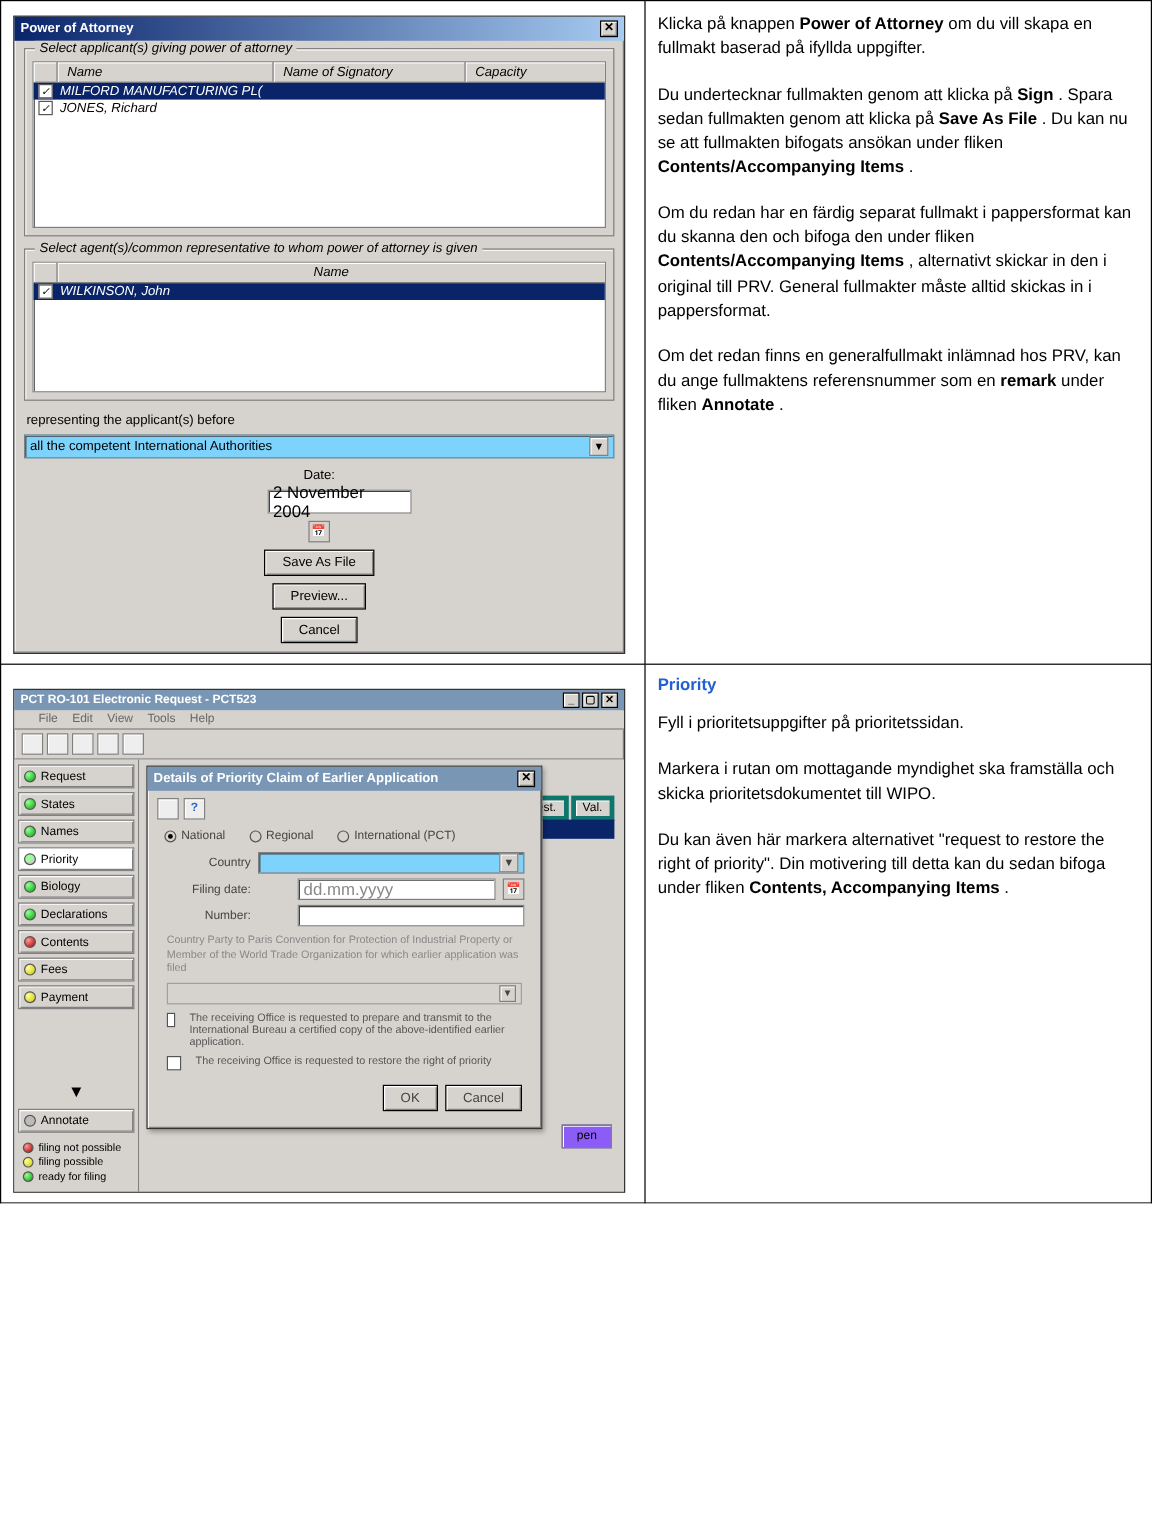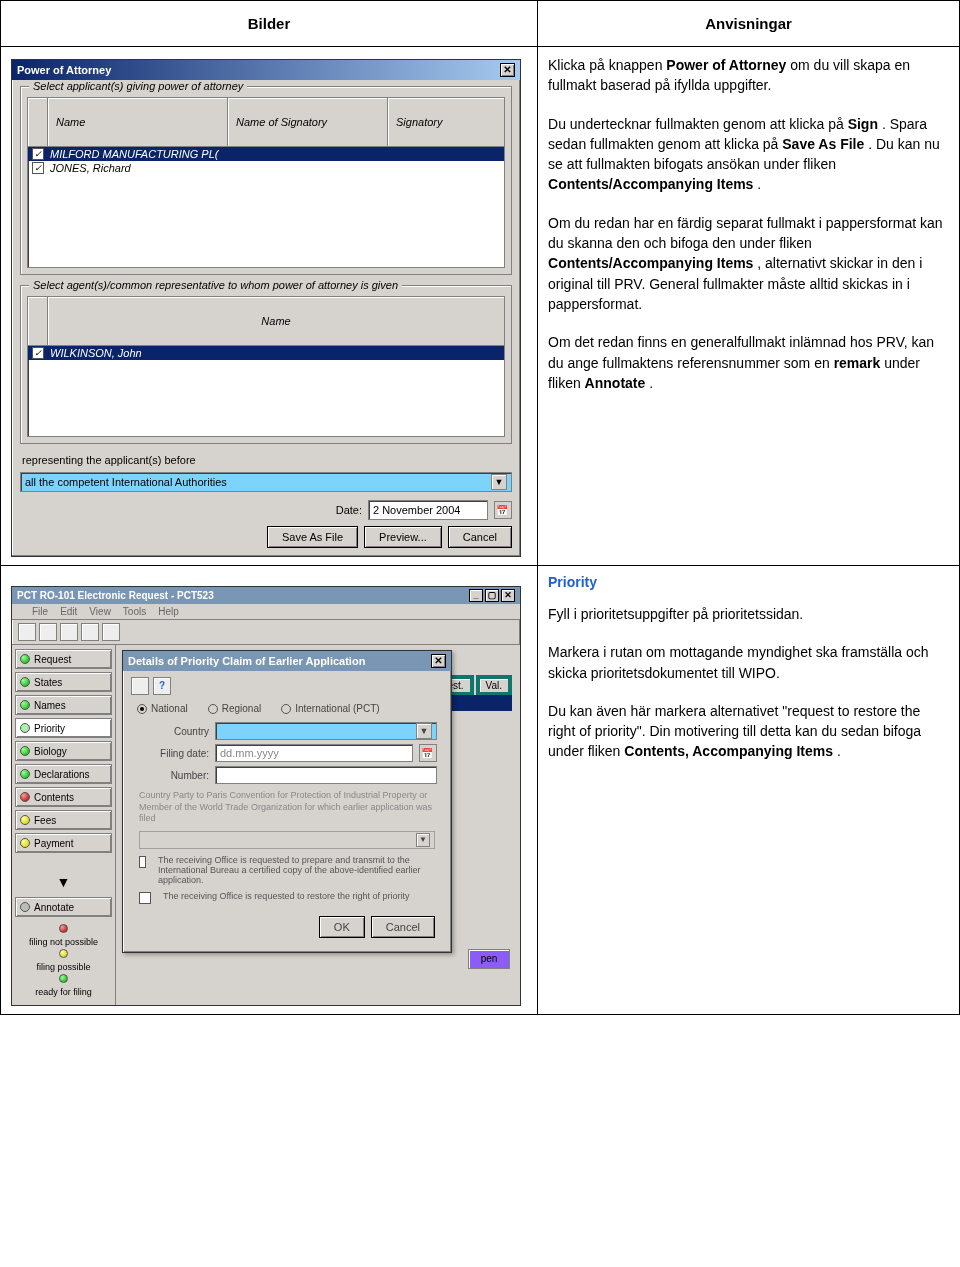--- a/index.html
+++ b/index.html
@@ -32,38 +32,38 @@
     box-shadow: inset 1px 1px #fff, inset -1px -1px #808080;
   }
   .poa-body { padding: 6px 8px 8px; }
   .group {
     border: 1px solid #808080; box-shadow: inset 1px 1px #fff; padding: 10px 6px 6px;
     margin-bottom: 10px; position: relative; font-style: italic;
   }
   .group > .legend { position: absolute; top: -7px; left: 8px; background: #d6d3ce; padding: 0 4px; font-size: 11px; }
   .tbl-frame { border: 1px solid #808080; box-shadow: inset 1px 1px #404040; background: #fff; }
   .tbl-head { display: flex; background: #d6d3ce; border-bottom: 1px solid #808080; }
-  .tbl-head > div { padding: 18px 8px; font-size: 11px; border-right: 1px solid #808080; box-shadow: inset 1px 1px #fff; }
+  .tbl-head > div { padding: 2px 8px; font-size: 11px; border-right: 1px solid #808080; box-shadow: inset 1px 1px #fff; }
   .tbl-head > div:last-child { border-right: none; }
   .tbl-rows { min-height: 120px; }
   .tbl-row { display: flex; align-items: center; padding: 1px 4px; font-size: 11px; }
   .tbl-row.sel { background: #0a246a; color: #fff; }
   .chk { width: 12px; height: 12px; border: 1px solid #555; background: #fff; margin-right: 6px; display: inline-flex; align-items: center; justify-content: center; font-size: 9px; color: #000; }
   .c-name1 { width: 180px; }
   .c-sig { width: 160px; }
   .c-cap { flex: 1; }
   .label-line { font-size: 11px; margin: 6px 2px; }
   .drop {
     background: #7dd3fc; border: 1px solid #808080; box-shadow: inset 1px 1px #404040;
     height: 20px; display: flex; align-items: center; justify-content: space-between; padding: 0 4px;
     font-size: 11px;
   }
   .drop .arrow { width: 16px; height: 16px; background: #d6d3ce; border: 1px solid #808080; box-shadow: inset 1px 1px #fff; text-align: center; font-size: 9px; line-height: 14px; }
-  .row-end { display: flex; justify-content: flex-end; align-items: center; gap: 6px; margin-top: 8px; }
-  .txtin { background: #fff; border: 1px solid #808080; box-shadow: inset 1px 1px #404040; height: 20px; padding: 0 4px; font-size: 11px; display: flex; align-items: center; }
+  .row-end { display: flex; justify-content: flex-end; align-items: center; gap: 6px; margin-top: 8px; flex-direction: column; }
+  .txtin { background: #fff; border: 1px solid #808080; box-shadow: inset 1px 1px #404040; height: 20px; padding: 0 4px; font-size: 14px; display: flex; align-items: center; margin-left: 33px; }
   .btn95 {
     background: #d6d3ce; border: 1px solid #000; box-shadow: inset 1px 1px #fff, inset -1px -1px #808080;
     height: 22px; padding: 0 14px; font-size: 11px; display: inline-flex; align-items: center;
   }
   .cal-icn { width: 18px; height: 18px; background: #d6d3ce; border: 1px solid #808080; display:inline-flex; align-items:center; justify-content:center; font-size:10px;}
 
   
   .pct-win { width: 510px; border: 1px solid #333; background: #d6d3ce; box-shadow: inset 1px 1px #fff, inset -1px -1px #808080; margin-top: 12px; position: relative;}
   .pct-title { background: #7a96b5; color: #fff; padding: 2px 5px; display:flex; justify-content:space-between; align-items:center; font-size:10px; font-weight:700;}
   .winctrls { display:flex; gap:2px;}
@@ -76,21 +76,21 @@
   .side-item { height: 20px; background:#d6d3ce; border:1px solid #808080; box-shadow: inset 1px 1px #fff, inset -1px -1px #808080; display:flex; align-items:center; gap:4px; padding:0 4px; font-size:10px;}
   .side-light { width:10px; height:10px; border-radius:50%; border:1px solid #555; flex-shrink:0;}
   .lg-green { background: radial-gradient(circle at 30% 30%, #9f9, #0a0);}
   .lg-half { background: radial-gradient(circle at 30% 30%, #9f9 50%, #ccc 50%);}
   .lg-red  { background: radial-gradient(circle at 30% 30%, #f99, #a00);}
   .lg-yellow { background: radial-gradient(circle at 30% 30%, #ff9, #cc0);}
   .lg-grey { background:#bbb;}
   .sidepanel .side-item.sel { background:#fff;}
   .sidepanel .arrowdn { margin-top:auto; margin-bottom:4px; text-align:center; font-size:14px;}
   .legend-list { padding:4px; font-size:9px; display:flex; flex-direction:column; gap:2px;}
-  .legend-list div { display:flex; align-items:center; gap:4px;flex-direction:column;}
+  .legend-list div { display:flex; align-items:center; gap:4px;}
   .legend-list .dot { width:9px; height:9px; border-radius:50%; border:1px solid #555;}
   .main-area { flex:1; position:relative; background:#d6d3ce;}
   
   .prio-cols { position:absolute; top:30px; right:8px; display:flex; gap:2px; font-size:10px;}
   .prio-cols span { background:#d6d3ce; border:4px solid #0f766e; box-shadow: inset 1px 1px #fff; padding:1px 6px;}
   .prio-selbar { position:absolute; top:50px; right:8px; width:60px; height:16px; background:#0a246a;}
   .prio-openbtn { position:absolute; bottom: 36px; right: 10px; width: 42px; height:20px; background:#8b5cf6; border:1px solid #808080; box-shadow: inset 1px 1px #fff; font-size:10px; text-align:center; line-height:18px;}
   .prio-dialog {
     position:absolute; top: 5px; left: 6px; width: 330px; background:#d6d3ce;
     border:1px solid #333; box-shadow: 2px 2px 4px rgba(0,0,0,.3), inset 1px 1px #fff, inset -1px -1px #808080;
@@ -113,41 +113,37 @@
   .sep-box .arrow { width:14px;height:14px;background:#d6d3ce;border:1px solid #808080;box-shadow:inset 1px 1px #fff;font-size:8px;text-align:center;line-height:12px;}
   .pd-btns { display:flex; justify-content:flex-end; gap:6px; padding:6px 8px;}
 </style>
 </head>
 <body>
 
 <div class="page">
 <table class="outer">
   <tbody>
 
-    <tr>
-      <td class="hdr col-left">Bilder</td>
-      <td class="hdr col-right">Anvisningar</td>
-    </tr>
 
     <tr>
       <td class="col-left">
         <div class="win95 poa-dlg">
           <div class="titlebar">
             <span>Power of Attorney</span>
             <span class="close-btn">✕</span>
           </div>
           <div class="poa-body">
             <div class="group">
               <span class="legend">Select applicant(s) giving power of attorney</span>
               <div class="tbl-frame">
                 <div class="tbl-head">
                   <div style="width:20px;"></div>
                   <div class="c-name1">Name</div>
                   <div class="c-sig">Name of Signatory</div>
-                  <div class="c-cap">Signatory</div>
+                  <div class="c-cap">Capacity</div>
                 </div>
                 <div class="tbl-rows">
                   <div class="tbl-row sel">
                     <span class="chk">✓</span>
                     <span class="c-name1">MILFORD MANUFACTURING PL(</span>
                   </div>
                   <div class="tbl-row">
                     <span class="chk">✓</span>
                     <span class="c-name1">JONES, Richard</span>
                   </div>

